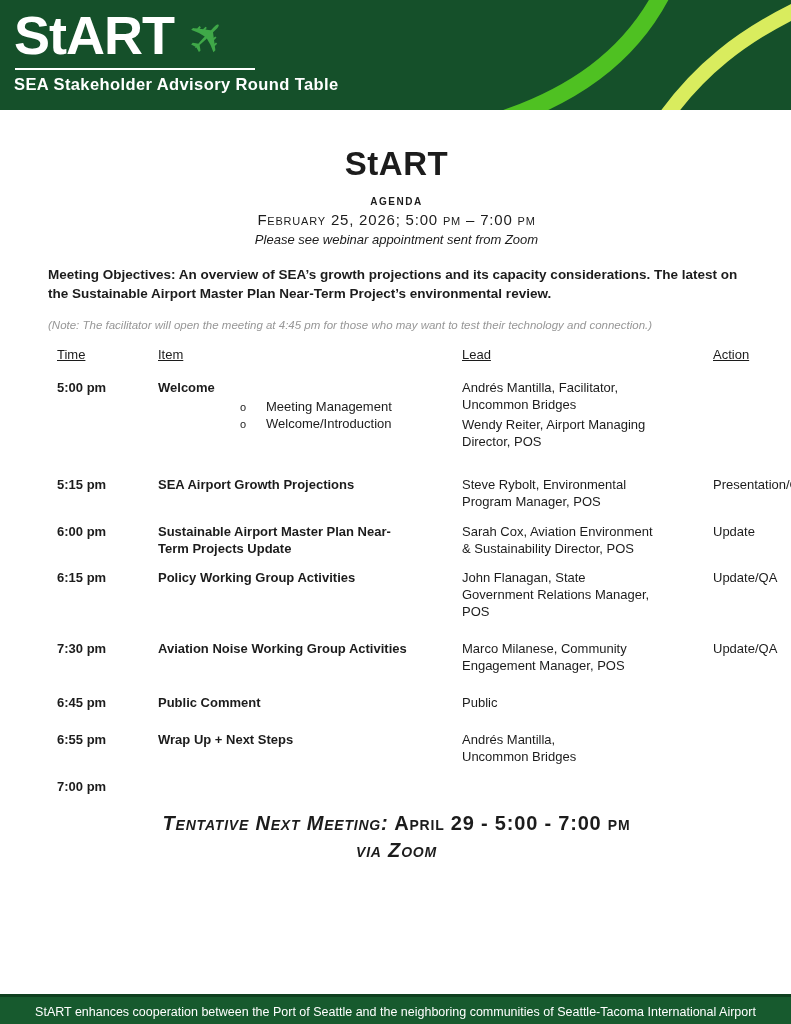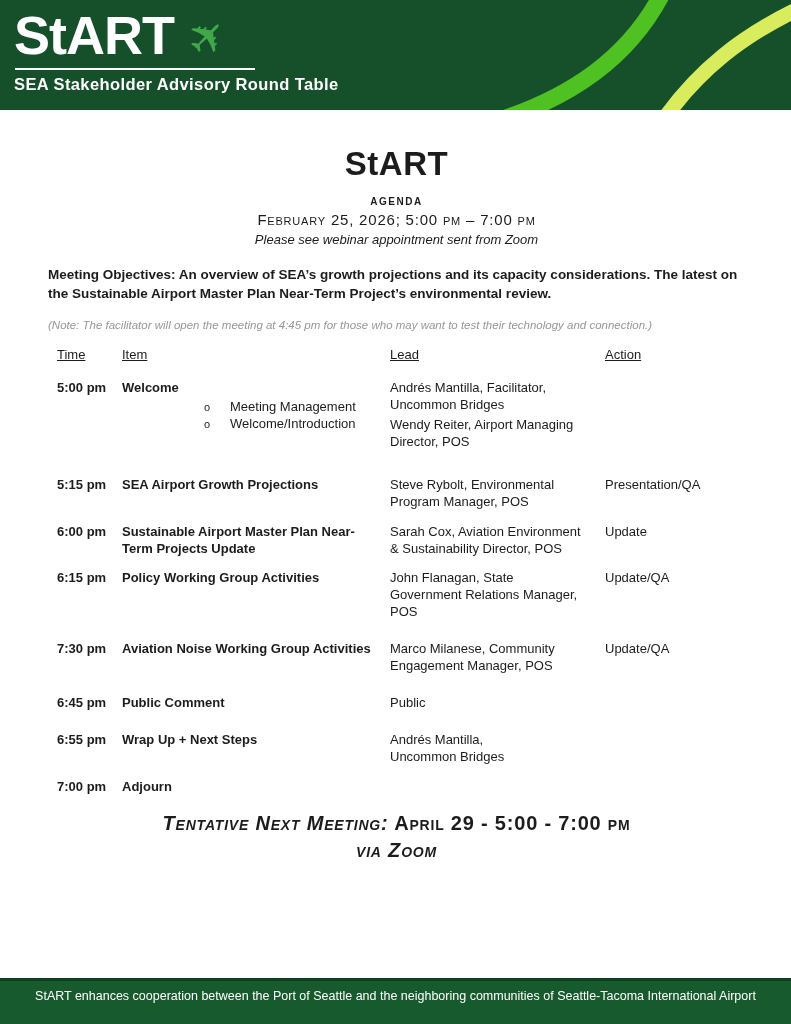--- a/index.html
+++ b/index.html
@@ -100,20 +100,21 @@
     font-style: italic;
     font-size: 11.5px;
     margin-top: 14px;
   }
 
   
   .agenda { margin: 15px 0 0 9px; }
   .agenda-grid {
     display: grid;
     grid-template-columns: 65px 268px 215px 1fr;
+    gap: 36px;
   }
   .agenda-head { margin-bottom: 16px; }
   .agenda-head .col-h {
     text-decoration: underline;
     font-size: 13px;
   }
   .row { margin-bottom: 13px; }
   .row.gap-lg { margin-bottom: 26px; }
   .row.gap-md { margin-bottom: 20px; }
   .cell-time { font-weight: bold; }
@@ -134,21 +135,21 @@
     letter-spacing: 0.8px;
     font-weight: bold;
   }
   .next-meeting .nm-label { font-style: italic; }
   .next-meeting .nm-via { font-style: italic; margin-top: 1px; }
 
   
   .footer {
     position: absolute;
     bottom: 0; left: 0;
-    width: 791px; height: 46px;
+    width: 791px; height: 30px;
     background: #175a2e;
     border-top: 3px solid #0e401f;
     display: flex;
     align-items: flex-start;
     justify-content: center;
   }
   .footer-text {
     color: #ffffff;
     font-size: 12.5px;
     margin-top: 8px;
@@ -247,21 +248,20 @@
 
       <div class="agenda-grid row">
         <div class="cell-time">6:55 pm</div>
         <div class="cell-item">Wrap Up + Next Steps</div>
         <div class="cell-lead" style="max-width:160px;">Andrés Mantilla, Uncommon Bridges</div>
         <div class="cell-action"></div>
       </div>
 
       <div class="agenda-grid row">
         <div class="cell-time">7:00 pm</div>
-        <div class="cell-item">Adjourn</div>
         <div class="cell-lead"></div>
         <div class="cell-action"></div>
       </div>
 
     </div>
 
     <div class="next-meeting">
       <div>
         <span class="nm-label">Tentative Next Meeting:</span>
         <span class="nm-date">April 29 - 5:00 - 7:00 pm</span>

